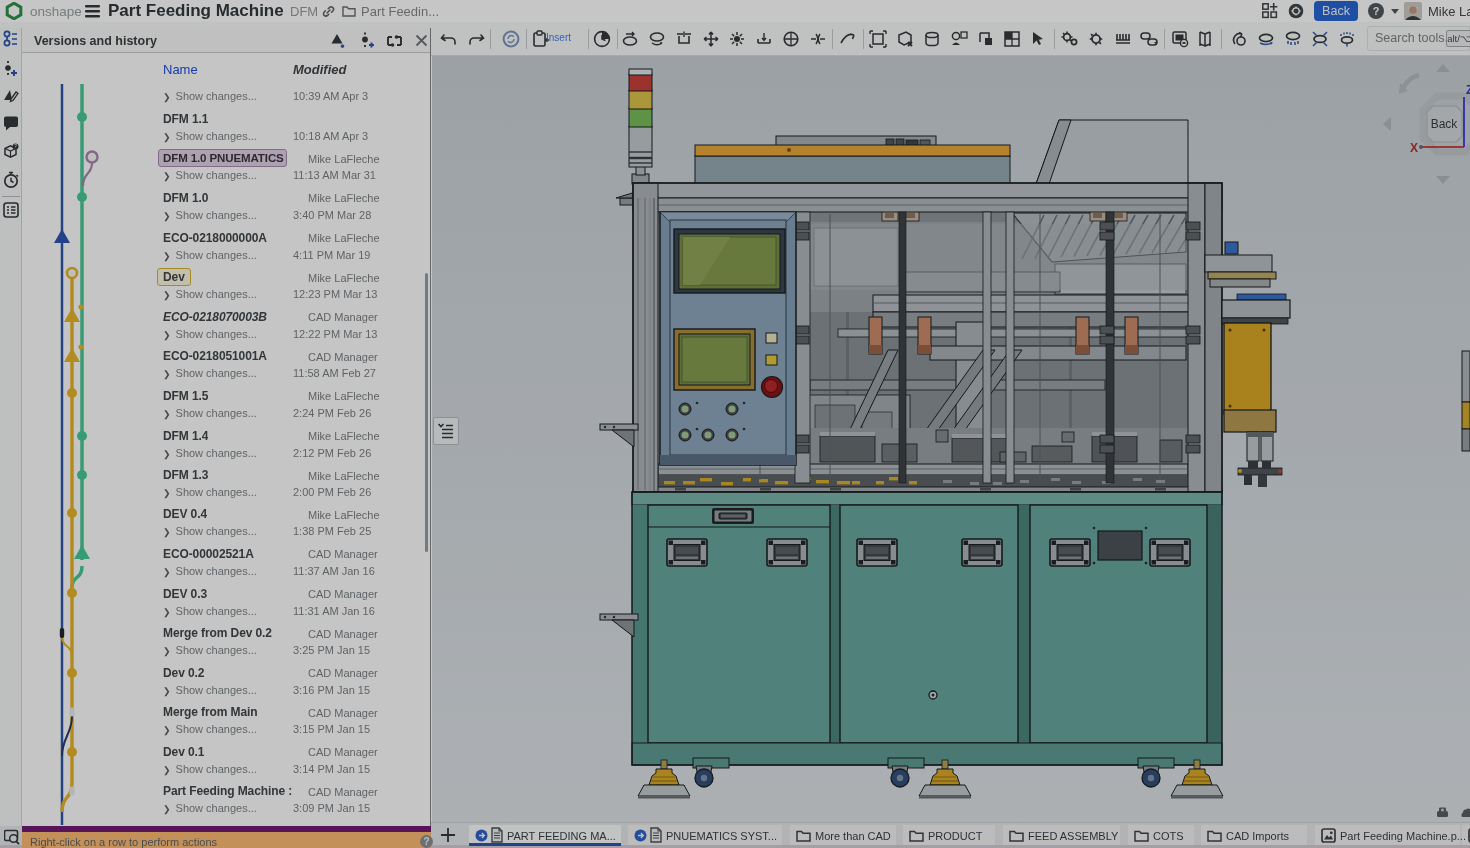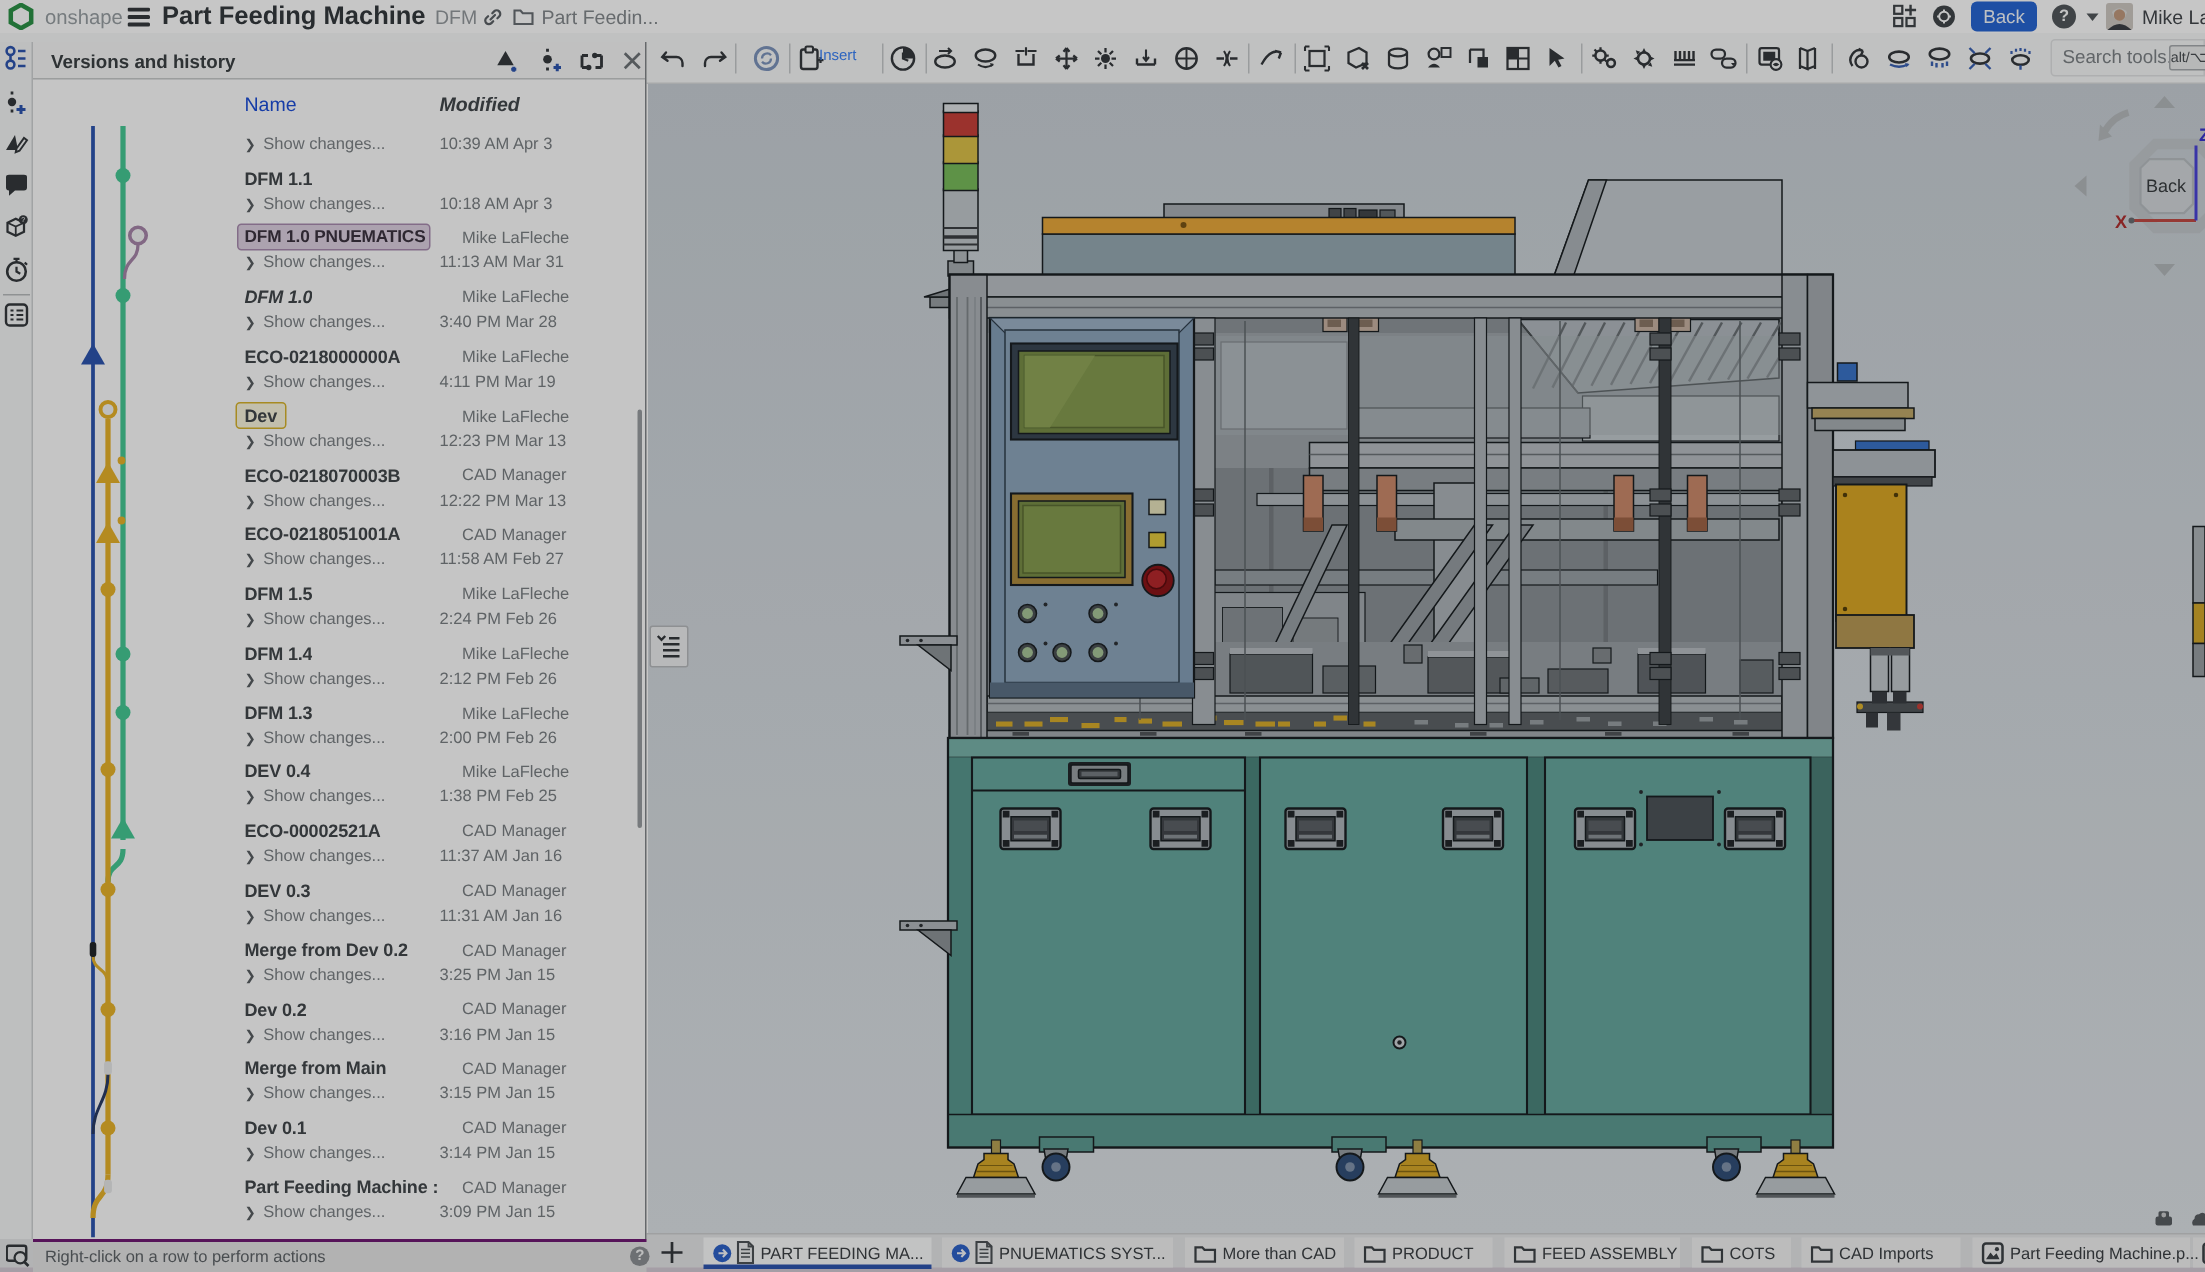--- a/index.html
+++ b/index.html
@@ -15,21 +15,21 @@
   #tablehead { left:22px; top:53px; width:408px; height:31px; z-index:7; }
   #tablehead .nm { position:absolute; left:141px; top:9px; font-size:13px; font-weight:normal; color:#1d4ed8; }
   #tablehead .md { position:absolute; left:271px; top:9px; font-size:13px; font-weight:bold; color:#42474b;font-style:italic; }
   #rows { left:22px; top:84px; width:408px; height:741px; overflow:hidden; z-index:7; }
   .vname { position:absolute; left:141px; letter-spacing:-0.1px; font-size:12px; max-width:129px; overflow:hidden; font-weight:bold; color:#42474b; white-space:nowrap; line-height:16px; }
   .vshow { position:absolute; left:141px; font-size:11px; color:#7d8286; white-space:nowrap; line-height:16px; }
   .vshow .chv { display:inline-block; margin-right:5px; font-size:9px; color:#5a5f63; }
   .vwho  { position:absolute; left:286px; font-size:11px; color:#7b8084; white-space:nowrap; line-height:16px;margin-top:40px; }
   .vdate { position:absolute; left:271px; font-size:11px; color:#7b8084; white-space:nowrap; line-height:16px; }
   #scrollbar { left:425px; top:273px; width:3px; height:279px; background:#9a9ea1; border-radius:2px; z-index:8; }
-  #panelfoot { left:22px; top:826px; width:409px; height:22px; background:#e5e5e5; border-top:2px solid #701a75; z-index:7; }
+  #panelfoot { left:22px; top:826px; width:409px; height:22px; background:#fdba74; border-top:6px solid #701a75; z-index:7; }
   #panelfoot .t { position:absolute; left:8px; top:4px; font-size:11px; color:#5f6468; }
   #panelfoot .q { position:absolute; left:398px; top:3px; width:13px; height:13px; border-radius:50%; background:#8d9194; color:#f3f4f4; font-size:10px; font-weight:bold; text-align:center; line-height:13px; }
   #viewport { left:432px; top:56px; width:1038px; height:766px; background:linear-gradient(#c9d0d6,#dee3e7); z-index:1; overflow:hidden; }
   #tabbar { left:0; top:822px; width:1470px; height:26px; background:#e6e7e8; border-top:1px solid #cdcfd0; z-index:3; }
   #btmbase { left:0; top:845px; width:1470px; height:3px; background:#d5ccd6; z-index:4; }
   .tab { position:absolute; top:825px; height:20px; background:#f2f3f3; }
   #dim { left:0; top:0; width:1470px; height:848px; background:rgba(0,0,0,0.225); z-index:99; pointer-events:none; }
 </style>
 </head>
 <body>
@@ -400,33 +400,33 @@
 <div class="vshow" style="top:4px"><span class="chv">❯</span>Show changes...</div>
 <div class="vdate" style="top:4px">10:39 AM Apr 3</div>
 <div class="vname" style="top:27px;">DFM 1.1</div>
 <div class="vwho" style="top:27px">Mike LaFleche</div>
 <div class="vshow" style="top:44px"><span class="chv">❯</span>Show changes...</div>
 <div class="vdate" style="top:44px">10:18 AM Apr 3</div>
 <div class="vname" style="top:66px;background:#ded1e2;border:1px solid #a98cb0;border-radius:3px;padding:0 4px;margin-left:-5px;margin-top:-1px;color:#3c3340;font-size:11.5px;">DFM 1.0 PNUEMATICS</div>
 <div class="vwho" style="top:66px">Mike LaFleche</div>
 <div class="vshow" style="top:83px"><span class="chv">❯</span>Show changes...</div>
 <div class="vdate" style="top:83px">11:13 AM Mar 31</div>
-<div class="vname" style="top:106px;font-style:italic;">DFM 1.0</div>
+<div class="vname" style="top:106px;">DFM 1.0</div>
 <div class="vwho" style="top:106px">Mike LaFleche</div>
 <div class="vshow" style="top:123px"><span class="chv">❯</span>Show changes...</div>
 <div class="vdate" style="top:123px">3:40 PM Mar 28</div>
 <div class="vname" style="top:146px;">ECO-0218000000A</div>
 <div class="vwho" style="top:146px">Mike LaFleche</div>
 <div class="vshow" style="top:163px"><span class="chv">❯</span>Show changes...</div>
 <div class="vdate" style="top:163px">4:11 PM Mar 19</div>
 <div class="vname" style="top:185px;background:#faf6df;border:1px solid #d8b42d;border-radius:3px;padding:0 5px;margin-left:-6px;margin-top:-1px;">Dev</div>
 <div class="vwho" style="top:185px">CAD Manager</div>
 <div class="vshow" style="top:202px"><span class="chv">❯</span>Show changes...</div>
 <div class="vdate" style="top:202px">12:23 PM Mar 13</div>
-<div class="vname" style="top:225px;">ECO-0218070003B</div>
+<div class="vname" style="top:225px;font-style:italic;">ECO-0218070003B</div>
 <div class="vwho" style="top:225px">CAD Manager</div>
 <div class="vshow" style="top:242px"><span class="chv">❯</span>Show changes...</div>
 <div class="vdate" style="top:242px">12:22 PM Mar 13</div>
 <div class="vname" style="top:264px;">ECO-0218051001A</div>
 <div class="vwho" style="top:264px">Mike LaFleche</div>
 <div class="vshow" style="top:281px"><span class="chv">❯</span>Show changes...</div>
 <div class="vdate" style="top:281px">11:58 AM Feb 27</div>
 <div class="vname" style="top:304px;">DFM 1.5</div>
 <div class="vwho" style="top:304px">Mike LaFleche</div>
 <div class="vshow" style="top:321px"><span class="chv">❯</span>Show changes...</div>

